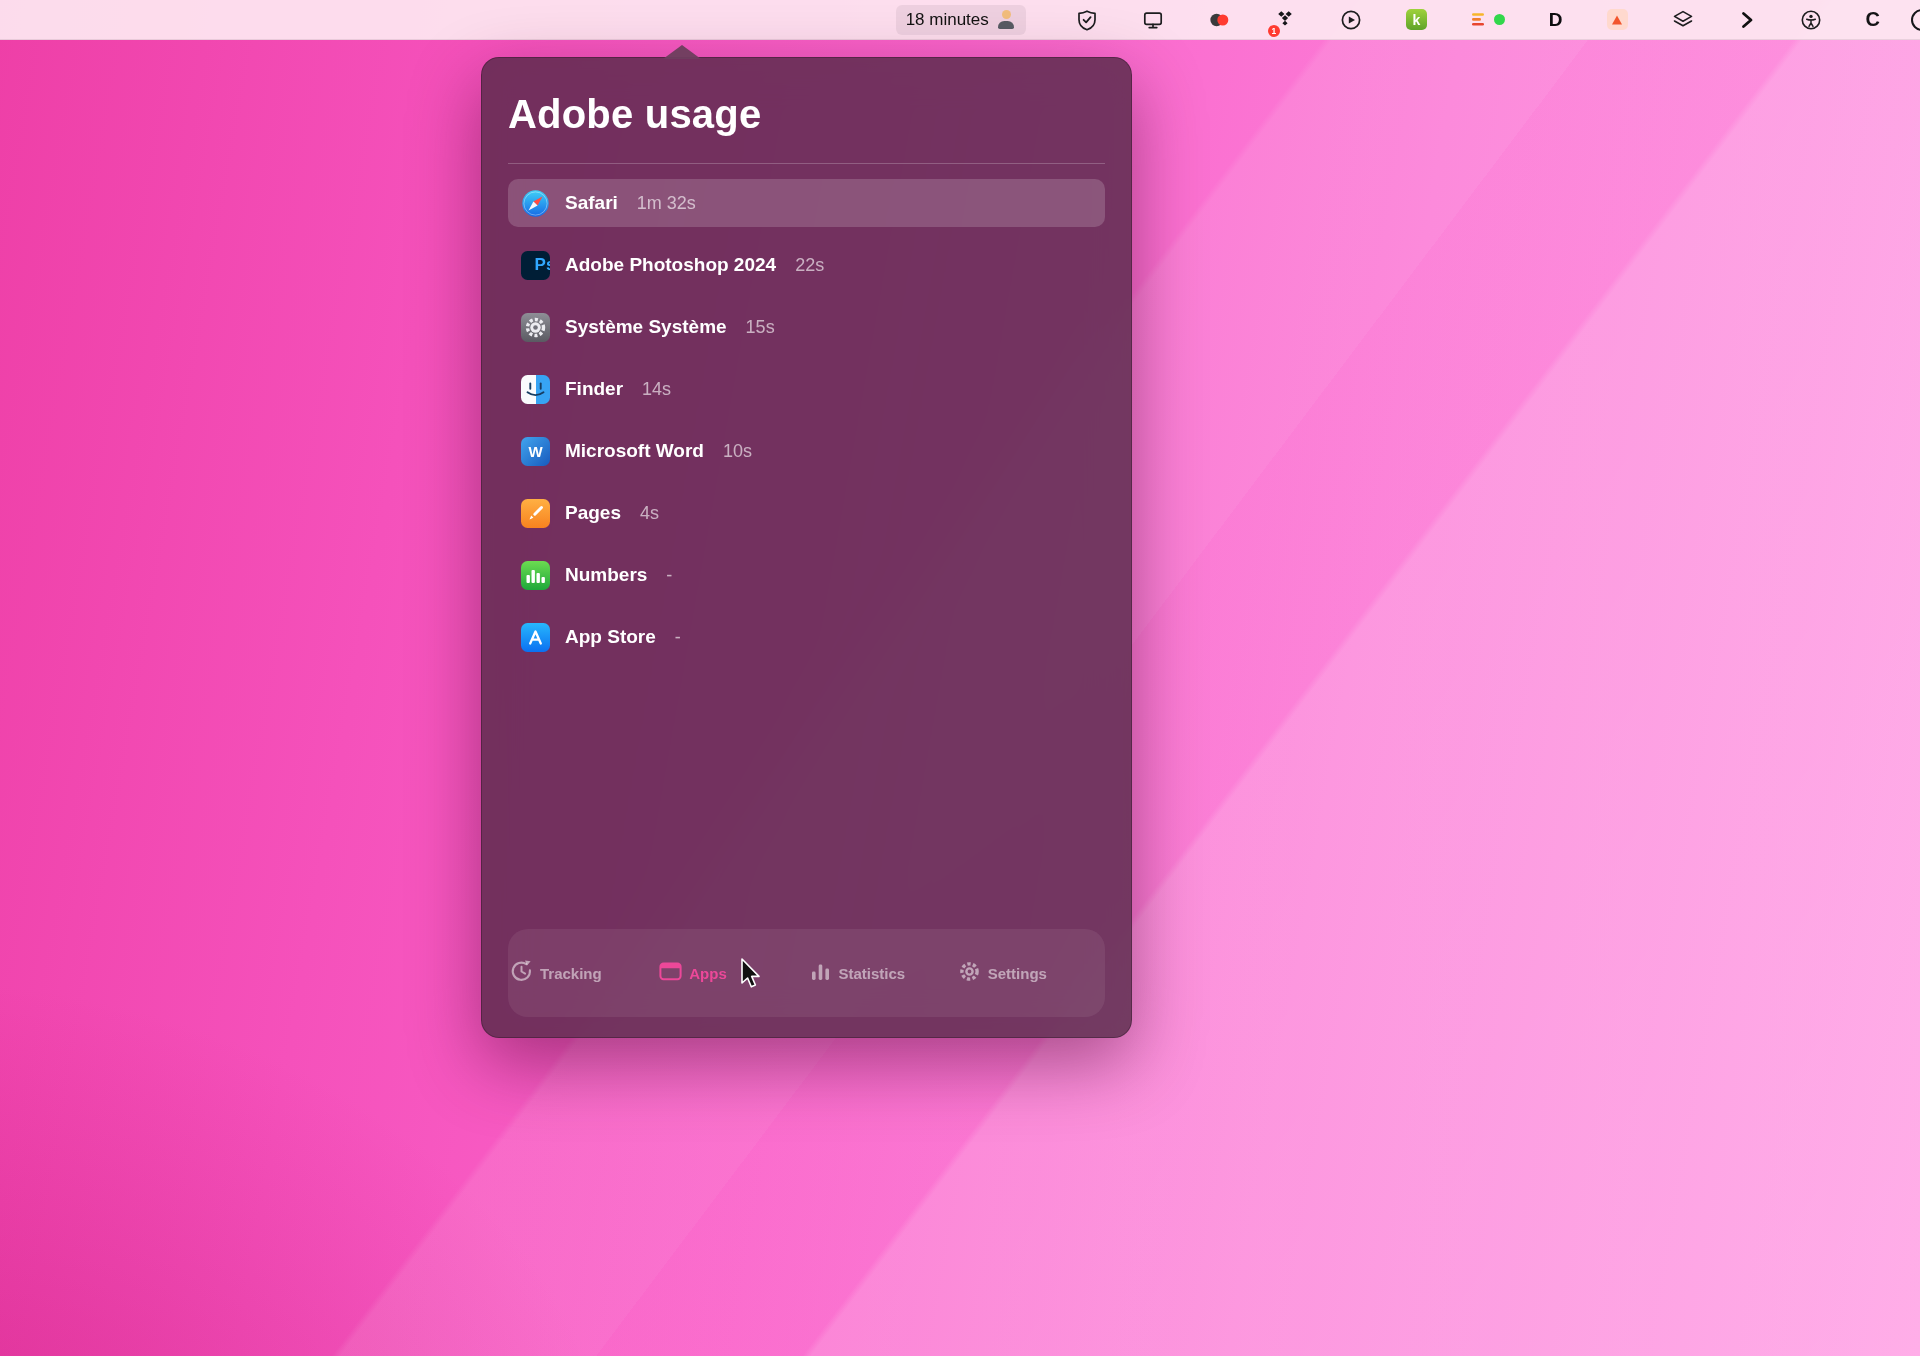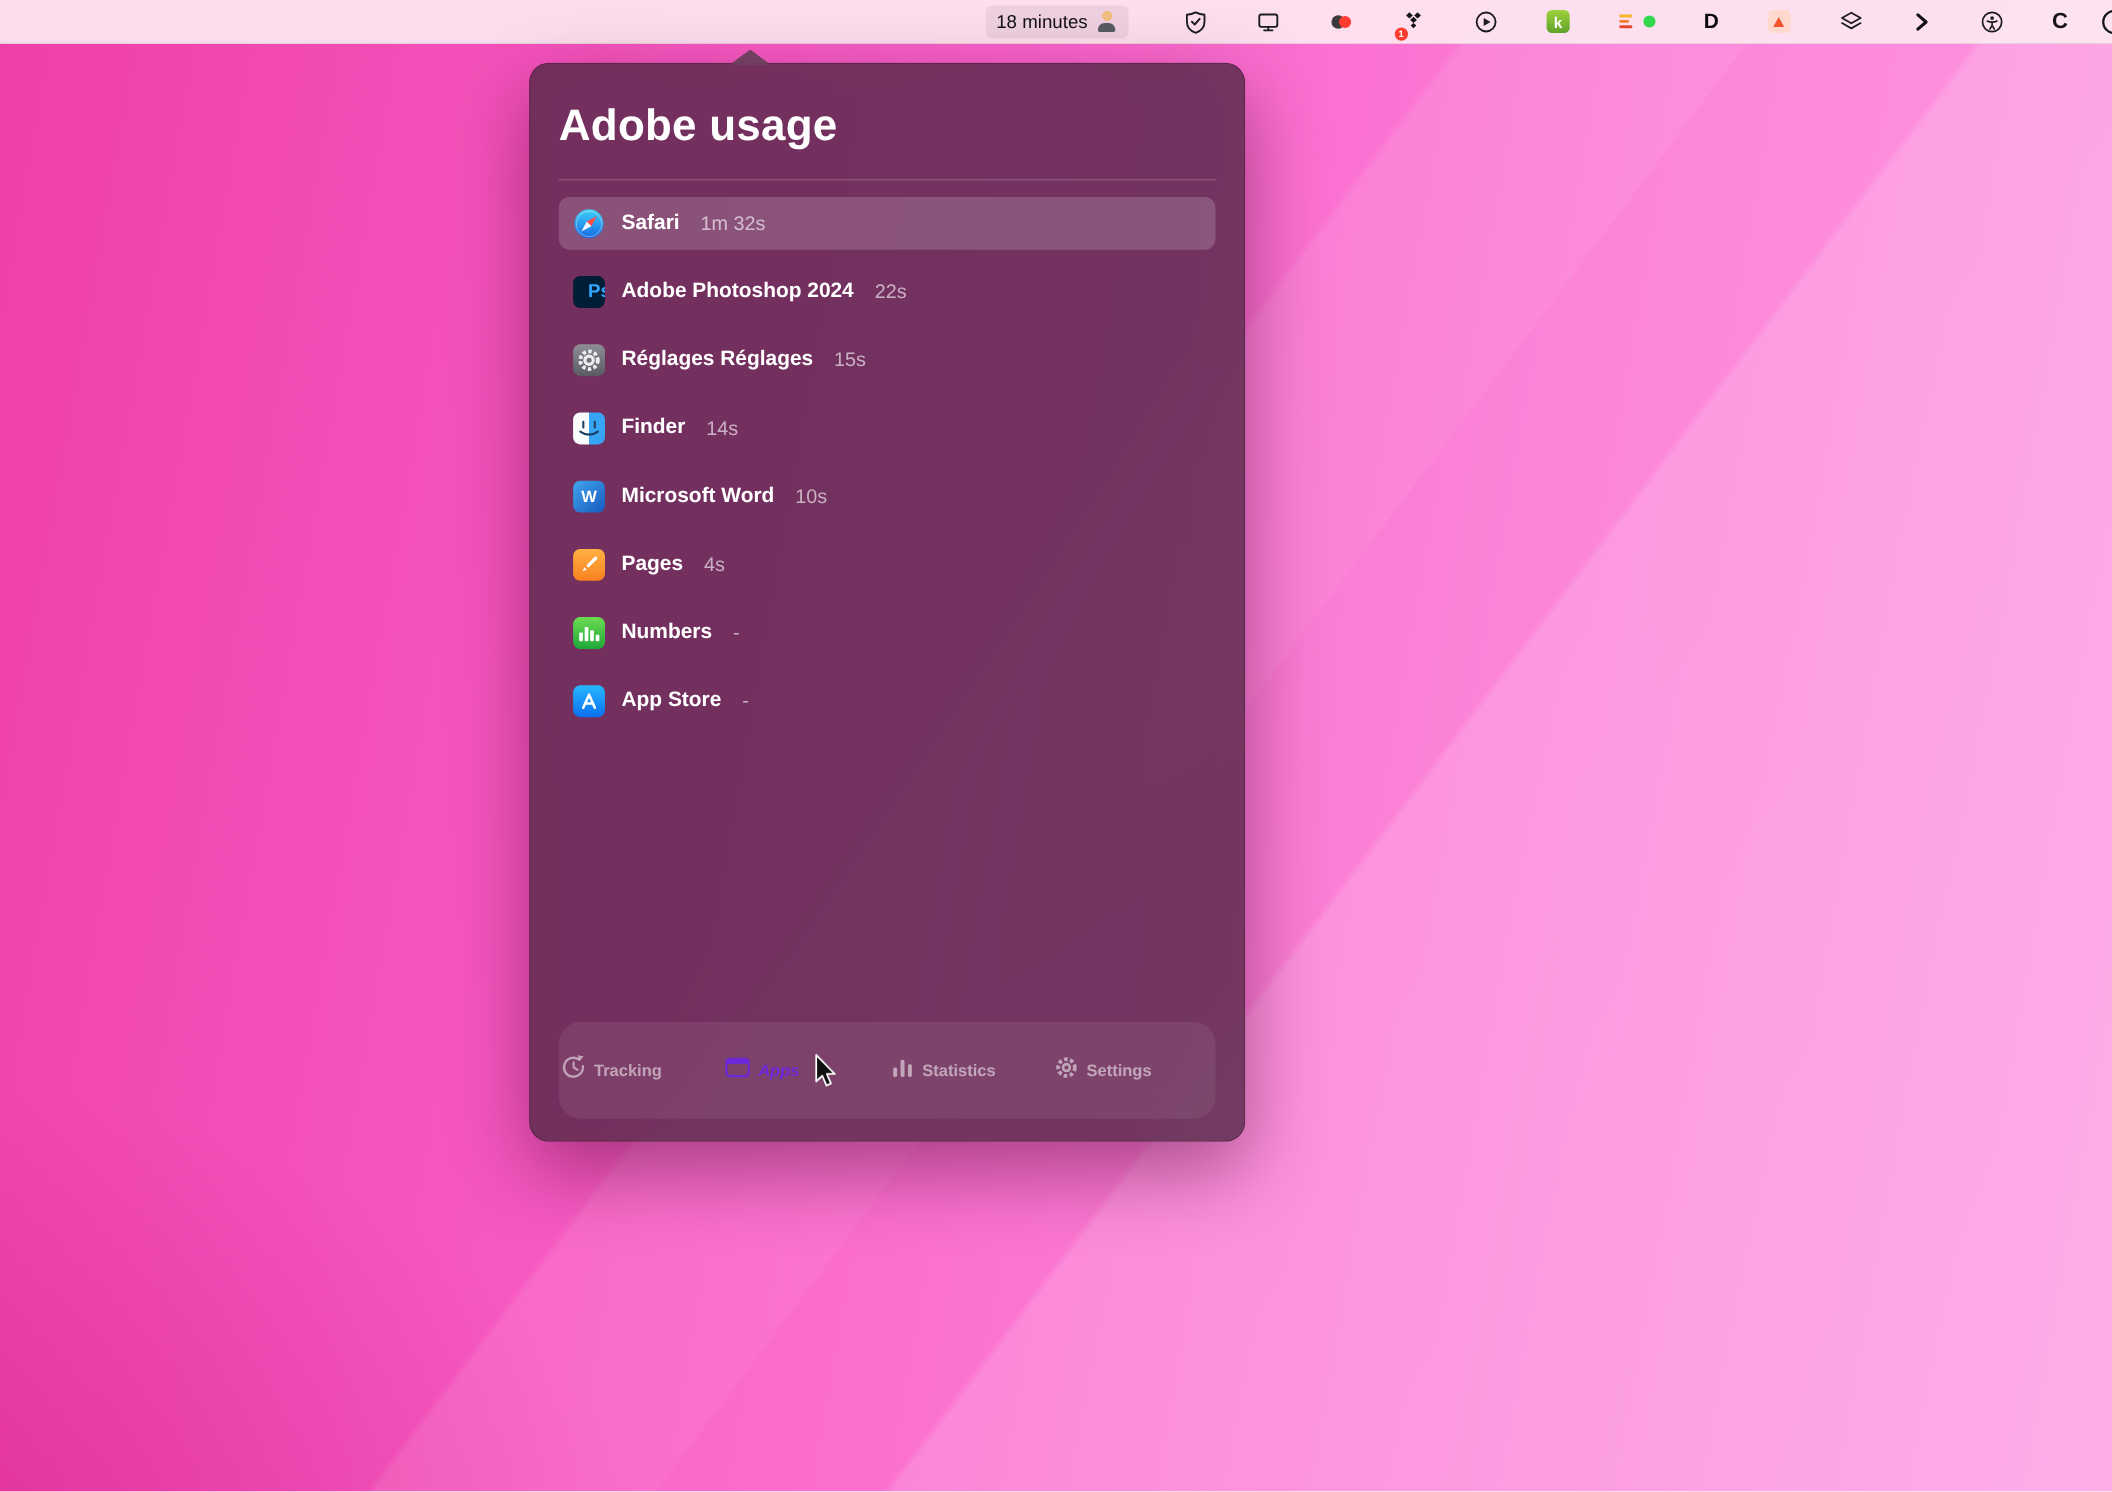--- a/index.html
+++ b/index.html
@@ -89,21 +89,21 @@
 
   
   .tabbar{
     position:absolute; left:26px; right:26px; bottom:20px; height:88px;
     border-radius:20px; background:rgba(255,255,255,0.07);
     display:flex; align-items:center;
   }
   .tab{ flex:1; display:flex; align-items:center; gap:5px;
         color:rgba(255,255,255,0.52); }
   .tab .tab-label{ font-size:15px; font-weight:600; }
-  .tab.active{ color:#6d28d9;font-style:italic; }
+  .tab.active{ color:#ec4899; }
 
   
   .cursor{ position:absolute; left:740px; top:958px; z-index:50; }
 </style>
 </head>
 <body>
 
 <div class="wallpaper"></div>
 
 <div class="menubar">
@@ -245,21 +245,21 @@
     </div>
 
     <div class="row">
       <span class="appicon sysset">
         <svg width="29" height="29" viewBox="0 0 29 29">
           <circle cx="14.5" cy="14.5" r="8" fill="none" stroke="#ececf1" stroke-width="3.4" stroke-dasharray="3.1 2.15"></circle>
           <circle cx="14.5" cy="14.5" r="5.2" fill="#ececf1"></circle>
           <circle cx="14.5" cy="14.5" r="2.3" fill="#70707a"></circle>
         </svg>
       </span>
-      <span class="app-name">Réglages Réglages</span>
+      <span class="app-name">Système Système</span>
       <span class="app-duration">15s</span>
     </div>
 
     <div class="row">
       <span class="appicon finder">
         <svg width="29" height="29" viewBox="0 0 29 29" fill="none" stroke="#173e63">
           <path d="M9.3,8.5 v5.2" stroke-width="1.9" stroke-linecap="round"></path>
           <path d="M19.7,8.5 v5.2" stroke-width="1.9" stroke-linecap="round"></path>
           <path d="M6.5,17.3 Q14.5,23 22.5,17.3" stroke-width="1.9" stroke-linecap="round"></path>
         </svg>

